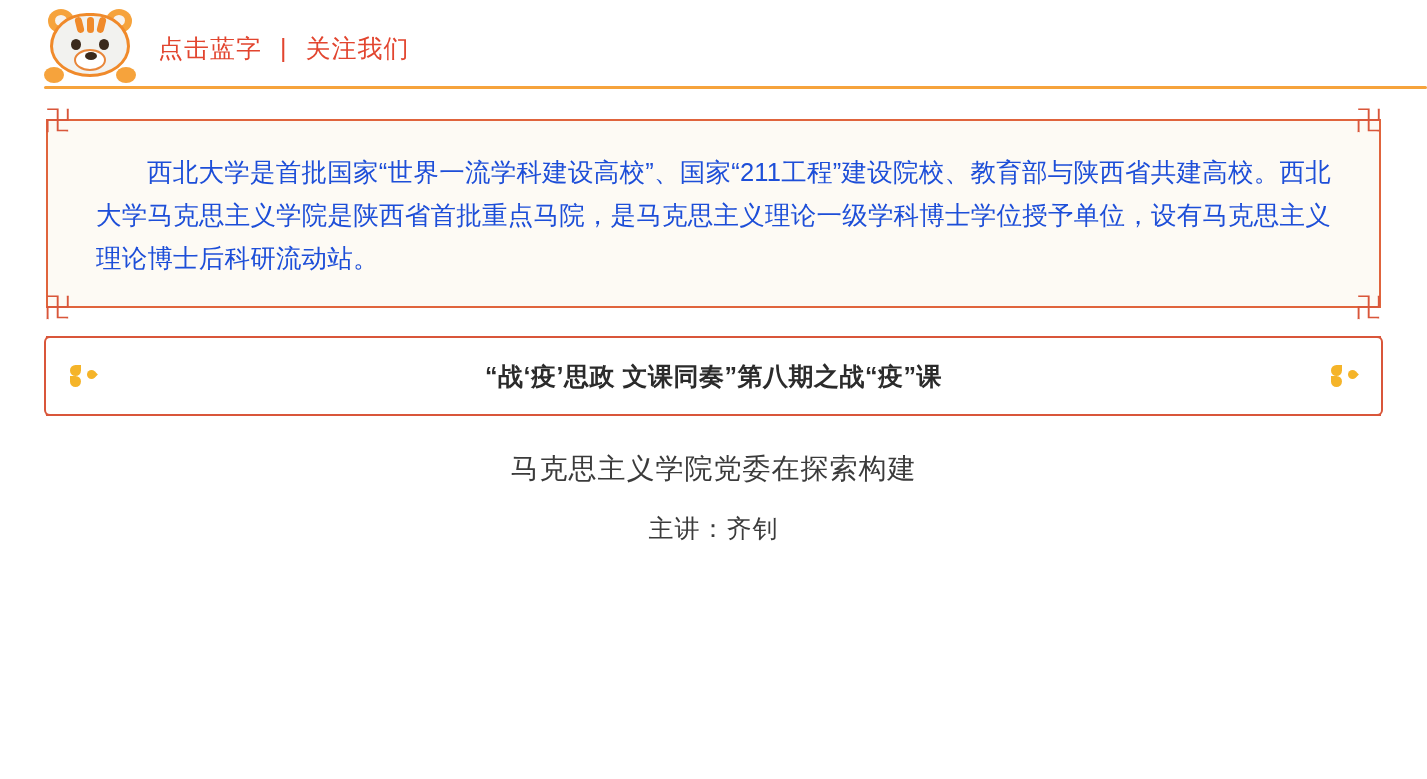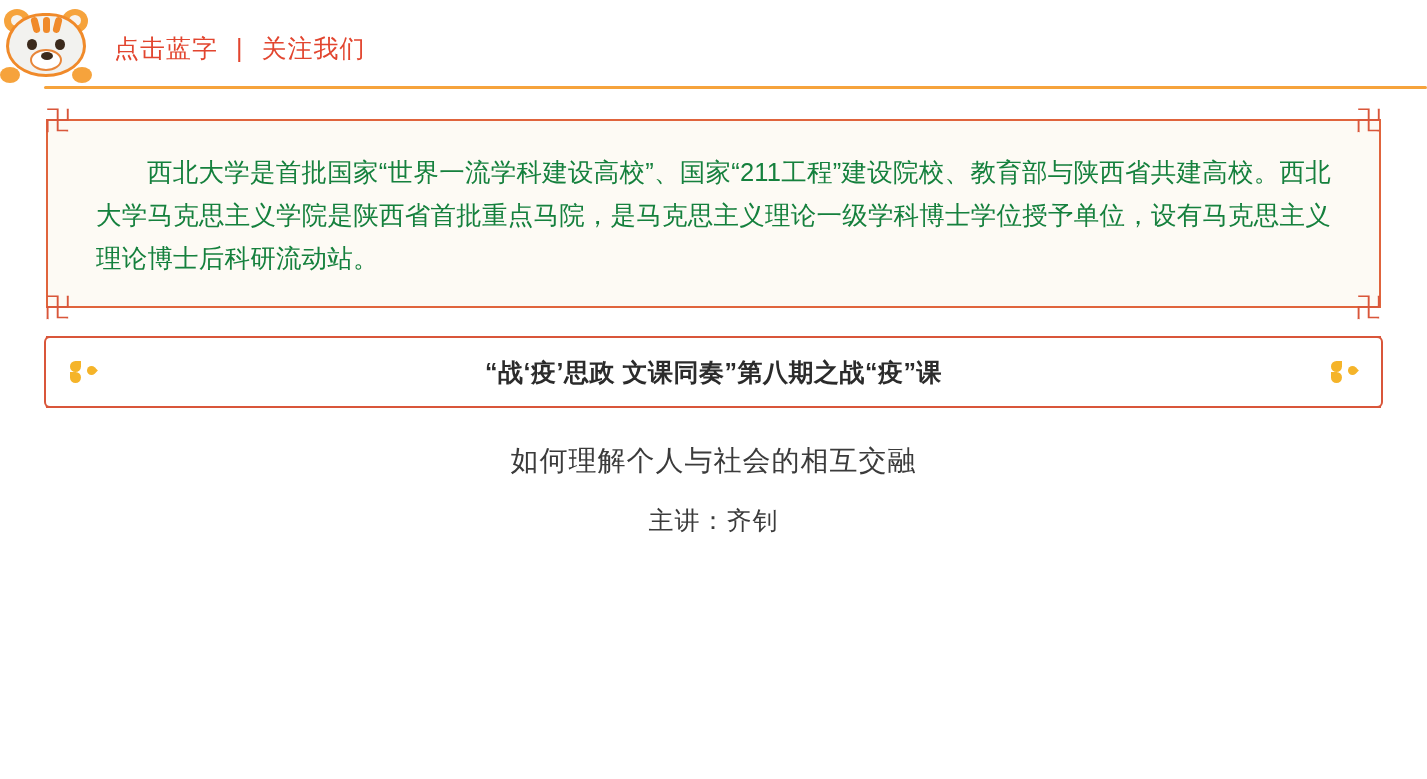--- a/index.html
+++ b/index.html
@@ -14,20 +14,21 @@
     color: #3a3a3a;
     overflow: hidden;
   }
 
   
   .header {
     position: relative;
     height: 97px;
     display: flex;
     align-items: center;
+    padding-left: 44px;
     box-sizing: border-box;
   }
   .mascot {
     width: 92px;
     height: 78px;
     position: relative;
     flex: 0 0 auto;
     margin-top: -6px;
   }
   .mascot .head {
@@ -142,32 +143,32 @@
     text-align: center;
   }
   .corner.tl { left: -3px; top: -14px; }
   .corner.tr { right: -3px; top: -14px; }
   .corner.bl { left: -3px; bottom: -14px; }
   .corner.br { right: -3px; bottom: -14px; }
 
   .intro-p {
     font-size: 25.5px;
     line-height: 43px;
-    color: #15803d;
+    color: #1d4ed8;
     text-indent: 2em;
     text-align: justify;
     margin: 0;
     letter-spacing: 0.2px;
   }
 
   
   .banner {
     margin: 28px 46px 0 46px;
     position: relative;
-    height: 72px;
+    height: 80px;
     border-top: 2px solid #d9563a;
     border-bottom: 2px solid #d9563a;
     box-sizing: border-box;
   }
   .banner::before,
   .banner::after {
     content: "";
     position: absolute;
     width: 16px;
     top: -2px;
@@ -276,14 +277,14 @@
       <span class="c"></span>
   </div>
   <div class="banner-title">“战‘疫’思政 文课同奏”第八期之战“疫”课</div>
   <div class="deco right">
     <span class="a"></span>
       <span class="b"></span>
       <span class="c"></span>
   </div>
 </div>
 
-<div class="subtitle">如何理解个人与社会的相互交融</div>
+<div class="subtitle">马克思主义学院党委在探索构建</div>
 <div class="presenter">主讲：齐钊</div>
 
 </body></html>

